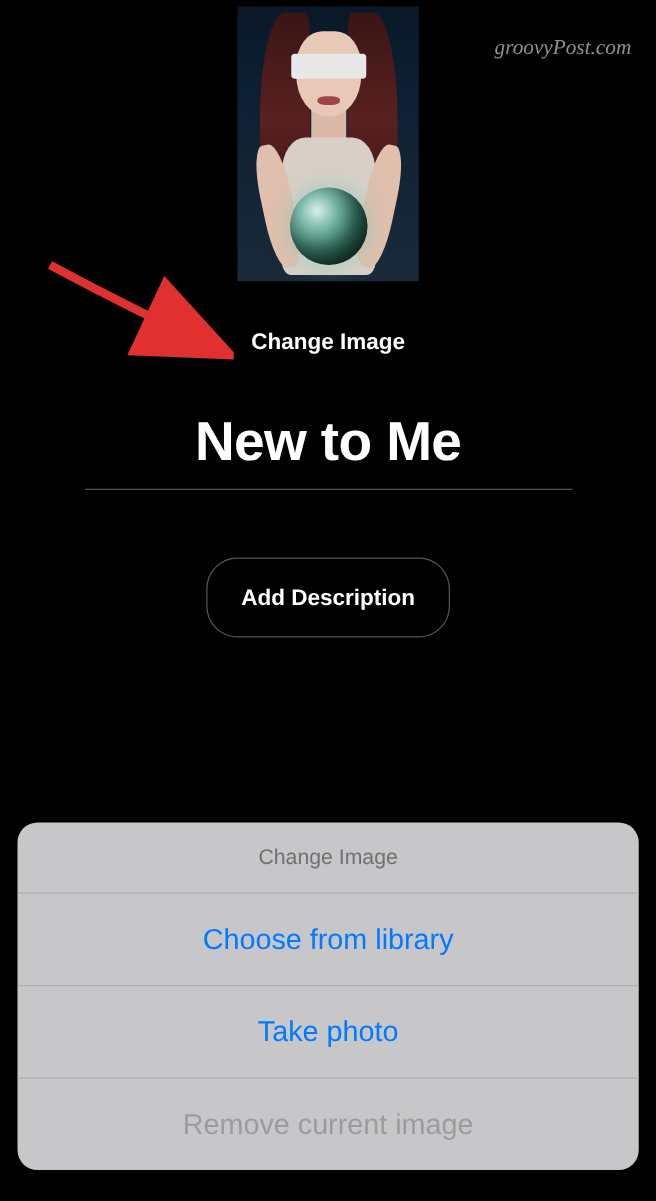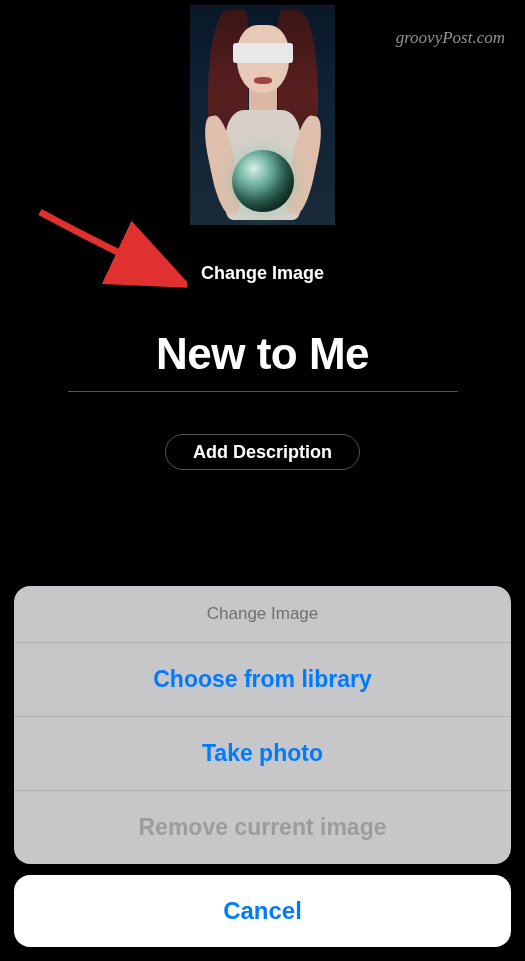--- a/index.html
+++ b/index.html
@@ -169,22 +169,22 @@
       letter-spacing: -0.5px;
     }
     .title-underline {
       width: 390px;
       height: 1px;
       background: #555;
       margin: 6px auto 0;
     }
     .add-description {
       width: 195px;
-      height: 36px;
-      margin: 42px auto 0;
+      height: 64px;
+      margin: 54px auto 0;
       border: 1px solid #555;
       border-radius: 25px;
       display: flex;
       align-items: center;
       justify-content: center;
       color: #fff;
       font-size: 18px;
       font-weight: 600;
       cursor: pointer;
     }
@@ -205,21 +205,21 @@
       padding: 18px 0;
       color: #707072;
       font-size: 17px;
       border-bottom: 1px solid #adadaf;
     }
     .sheet-option {
       text-align: center;
       padding: 23px 0;
       color: #007AFF;
       font-size: 23px;
-      font-weight: 700;
+      font-weight: 400;
       border-bottom: 1px solid #adadaf;
       cursor: pointer;
     }
     .sheet-option:last-child {
       border-bottom: none;
     }
     .sheet-option.disabled {
       color: #9c9c9e;
     }
     .cancel-button {
@@ -271,14 +271,13 @@
 
 <div class="add-description">Add Description</div>
 
 <div class="action-sheet">
   <div class="sheet-group">
     <div class="sheet-title">Change Image</div>
     <div class="sheet-option">Choose from library</div>
     <div class="sheet-option">Take photo</div>
     <div class="sheet-option disabled">Remove current image</div>
   </div>
-  <div class="cancel-button">Cancel</div>
 </div>
 
 </body></html>

